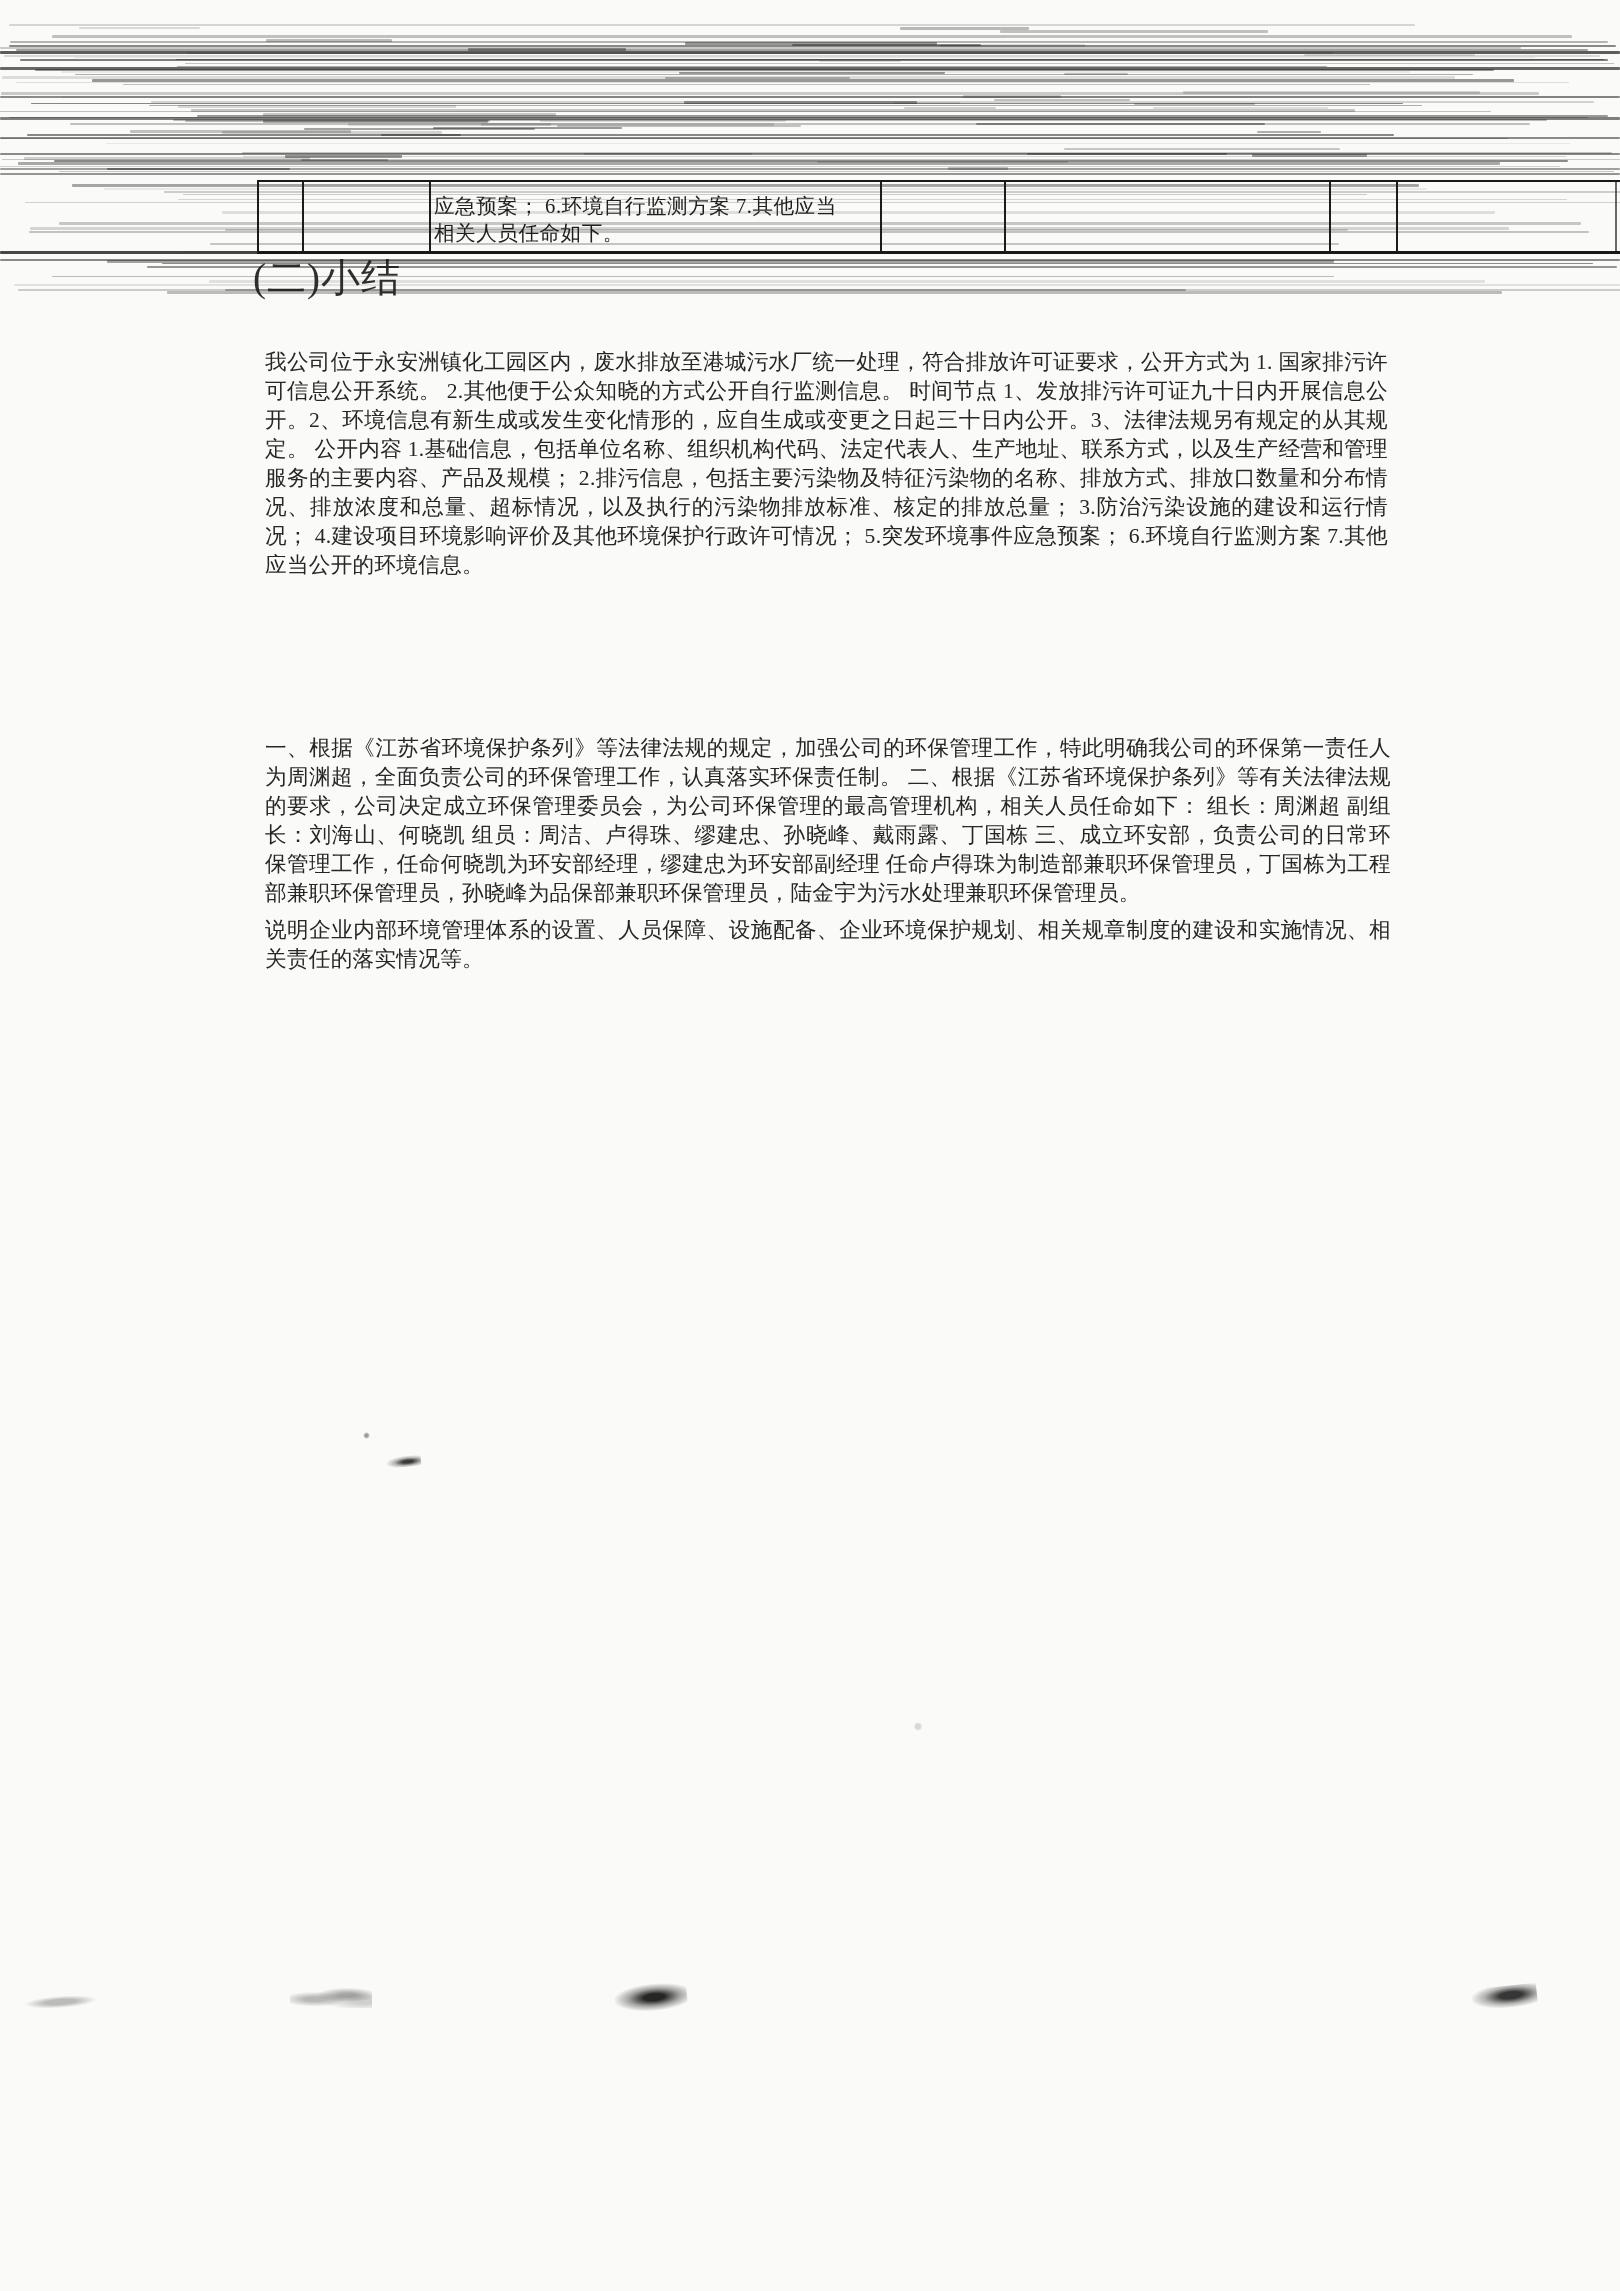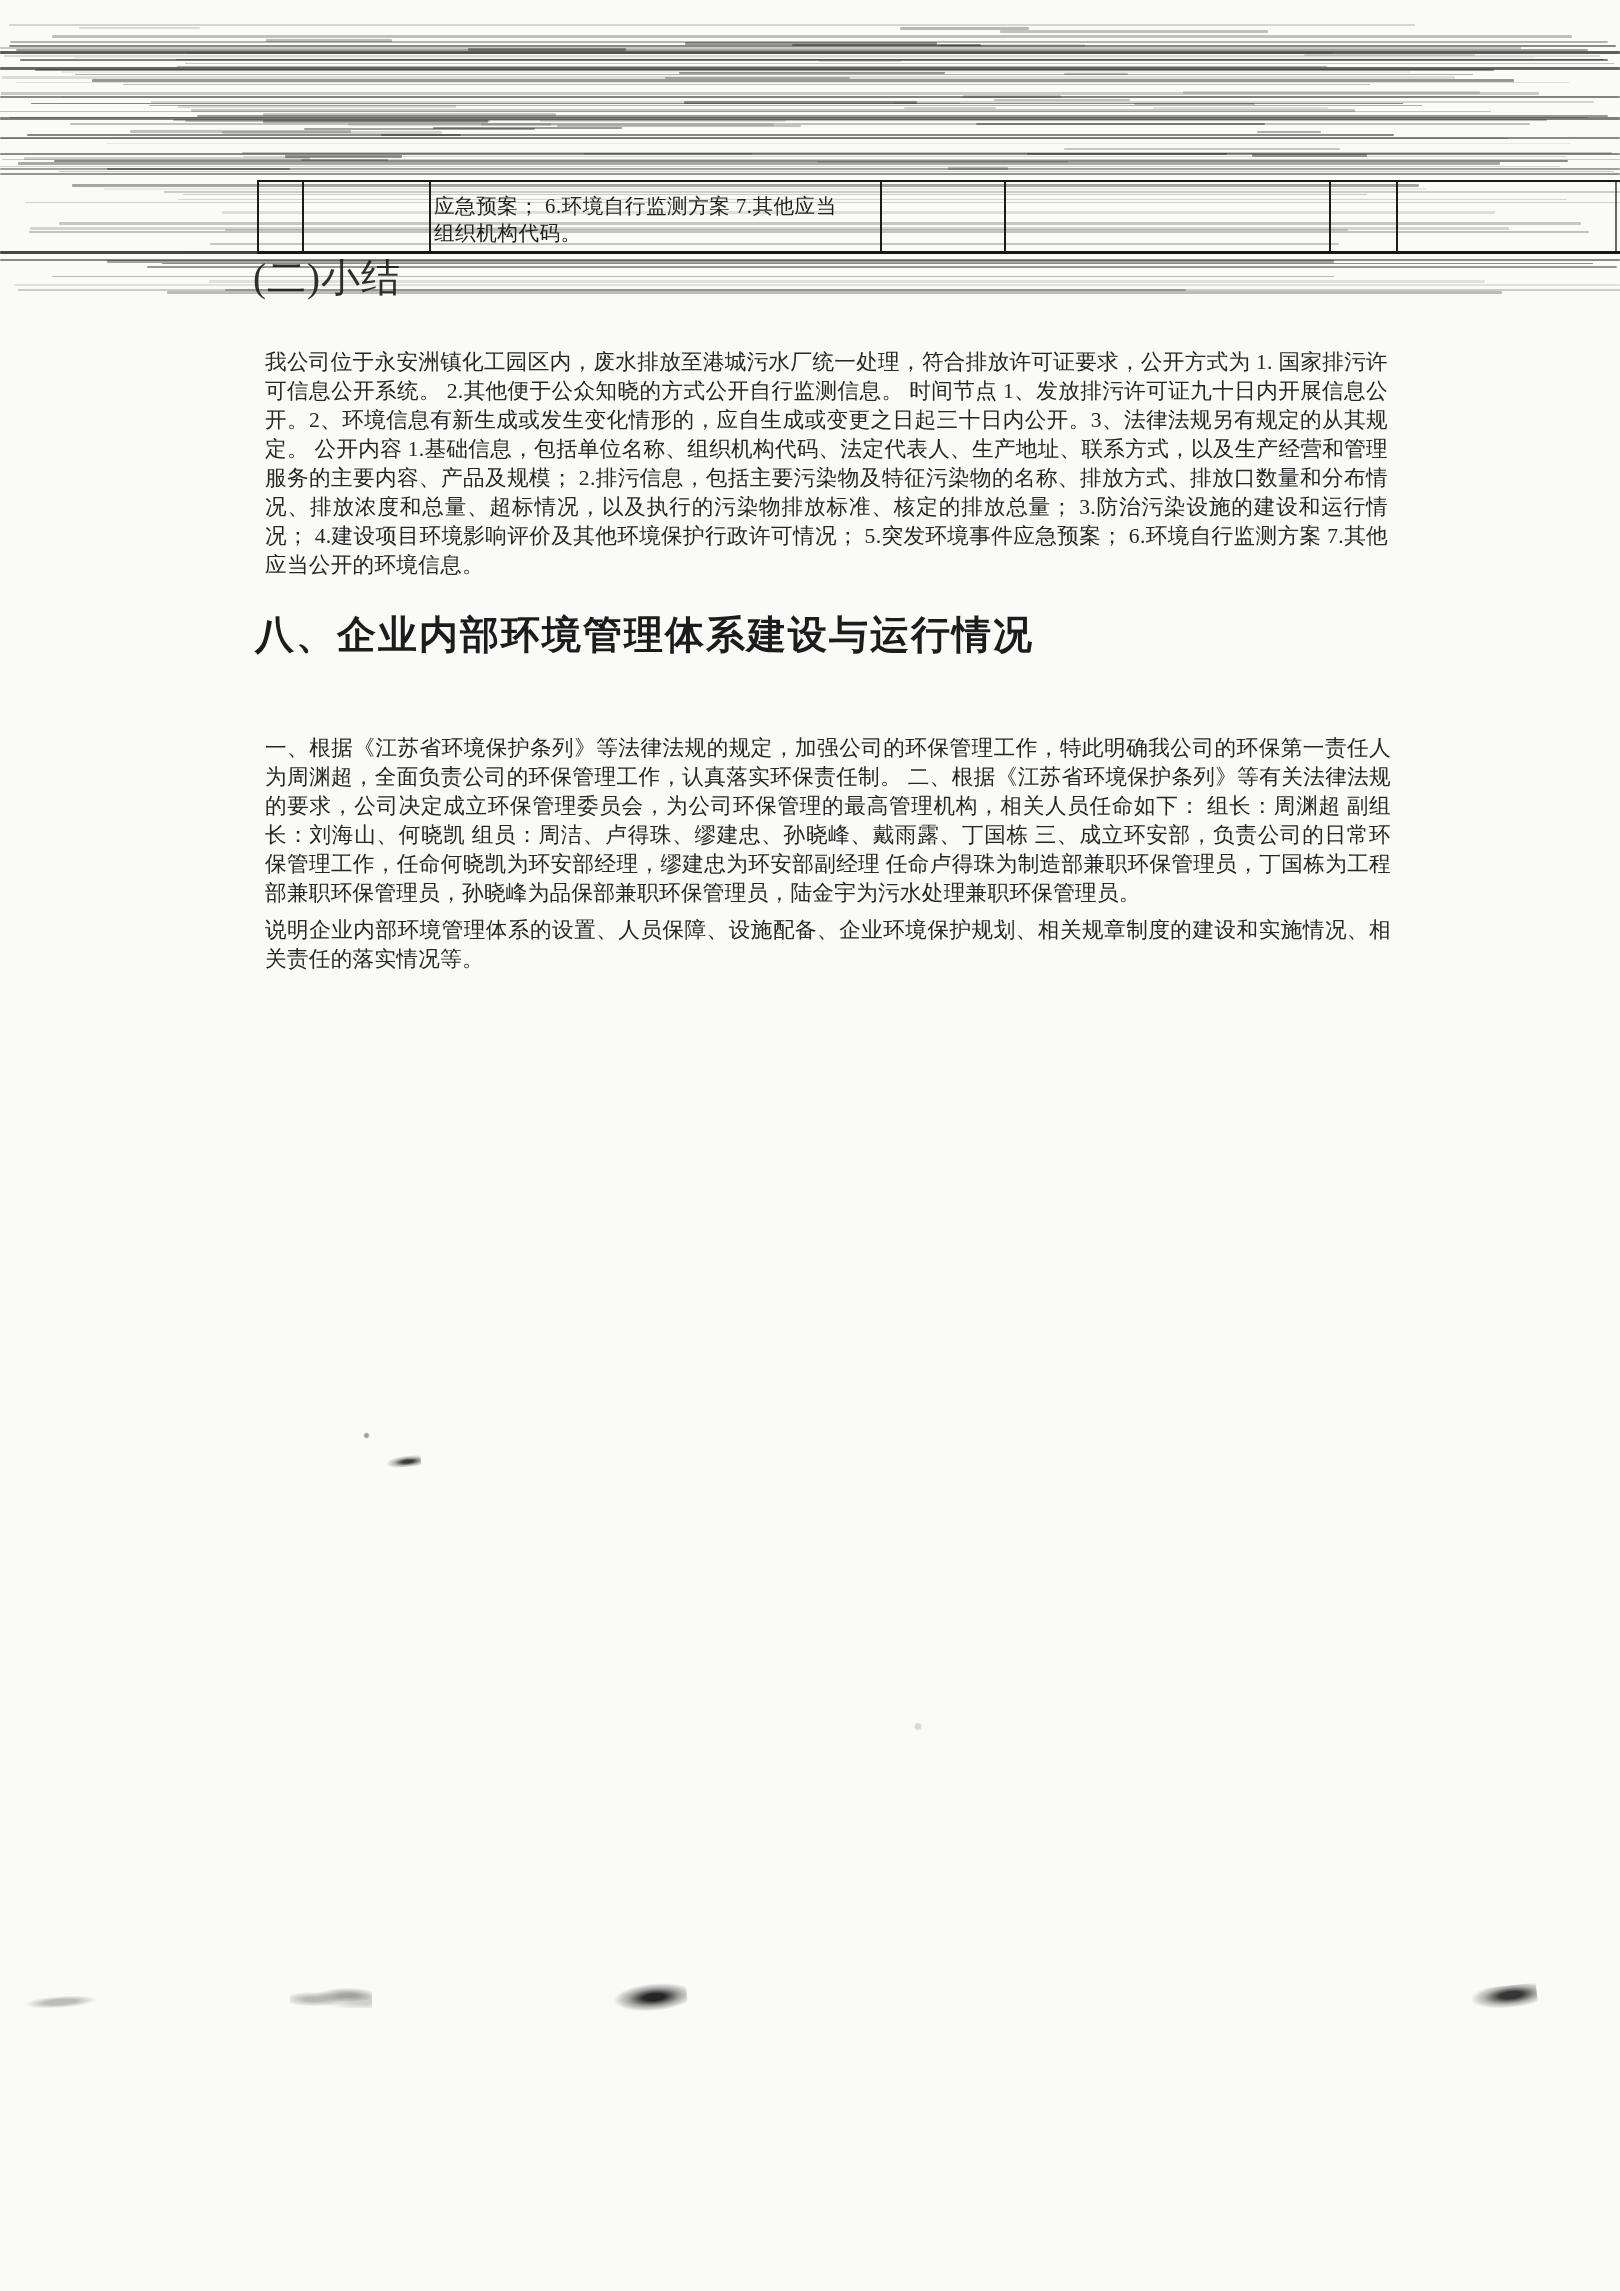--- a/index.html
+++ b/index.html
@@ -41,31 +41,30 @@
       <div class="vline" style="left:0;"></div>
       <div class="vline" style="left:45px;"></div>
       <div class="vline" style="left:172px;"></div>
       <div class="vline" style="left:623px;"></div>
       <div class="vline" style="left:747px;"></div>
       <div class="vline" style="left:1072px;"></div>
       <div class="vline" style="left:1139px;"></div>
       <div class="vline" style="left:1358px;opacity:.65;"></div>
       <div class="cell-text">
         <div>应急预案；  6.环境自行监测方案 7.其他应当</div>
-        <div>组织机构代码。</div>
+        <div>相关人员任命如下。</div>
       </div>
     </div>
 
     <div class="sub-heading" style="left:253px;top:251px;">(二)小结</div>
 
     <div class="body-text" style="position:absolute;left:257px;top:340px;width:1139px;">
       <p>我公司位于永安洲镇化工园区内，废水排放至港城污水厂统一处理，符合排放许可证要求，公开方式为 1. 国家排污许可信息公开系统。 2.其他便于公众知晓的方式公开自行监测信息。 时间节点 1、发放排污许可证九十日内开展信息公开。2、环境信息有新生成或发生变化情形的，应自生成或变更之日起三十日内公开。3、法律法规另有规定的从其规定。 公开内容 1.基础信息，包括单位名称、组织机构代码、法定代表人、生产地址、联系方式，以及生产经营和管理服务的主要内容、产品及规模； 2.排污信息，包括主要污染物及特征污染物的名称、排放方式、排放口数量和分布情况、排放浓度和总量、超标情况，以及执行的污染物排放标准、核定的排放总量； 3.防治污染设施的建设和运行情况； 4.建设项目环境影响评价及其他环境保护行政许可情况； 5.突发环境事件应急预案； 6.环境自行监测方案 7.其他应当公开的环境信息。</p>
     </div>
 
-    <div class="big-heading" style="left:255px;top:608px;">八、企业内部环境管理体系建设与运行情况</div>
 
     <div class="body-text" style="position:absolute;left:257px;top:726px;width:1142px;">
       <p>一、根据《江苏省环境保护条列》等法律法规的规定，加强公司的环保管理工作，特此明确我公司的环保第一责任人为周渊超，全面负责公司的环保管理工作，认真落实环保责任制。 二、根据《江苏省环境保护条列》等有关法律法规的要求，公司决定成立环保管理委员会，为公司环保管理的最高管理机构，相关人员任命如下：  组长：周渊超 副组长：刘海山、何晓凯 组员：周洁、卢得珠、缪建忠、孙晓峰、戴雨露、丁国栋 三、成立环安部，负责公司的日常环保管理工作，任命何晓凯为环安部经理，缪建忠为环安部副经理 任命卢得珠为制造部兼职环保管理员，丁国栋为工程部兼职环保管理员，孙晓峰为品保部兼职环保管理员，陆金宇为污水处理兼职环保管理员。</p>
       <p>说明企业内部环境管理体系的设置、人员保障、设施配备、企业环境保护规划、相关规章制度的建设和实施情况、相关责任的落实情况等。</p>
     </div>
 
 
   </div>
 
   <div class="smudge" style="left:363px;top:1432px;width:6.9px;height:6.9px;background:radial-gradient(circle,rgba(40,40,40,.45) 0 30%,transparent 70%);"></div>

